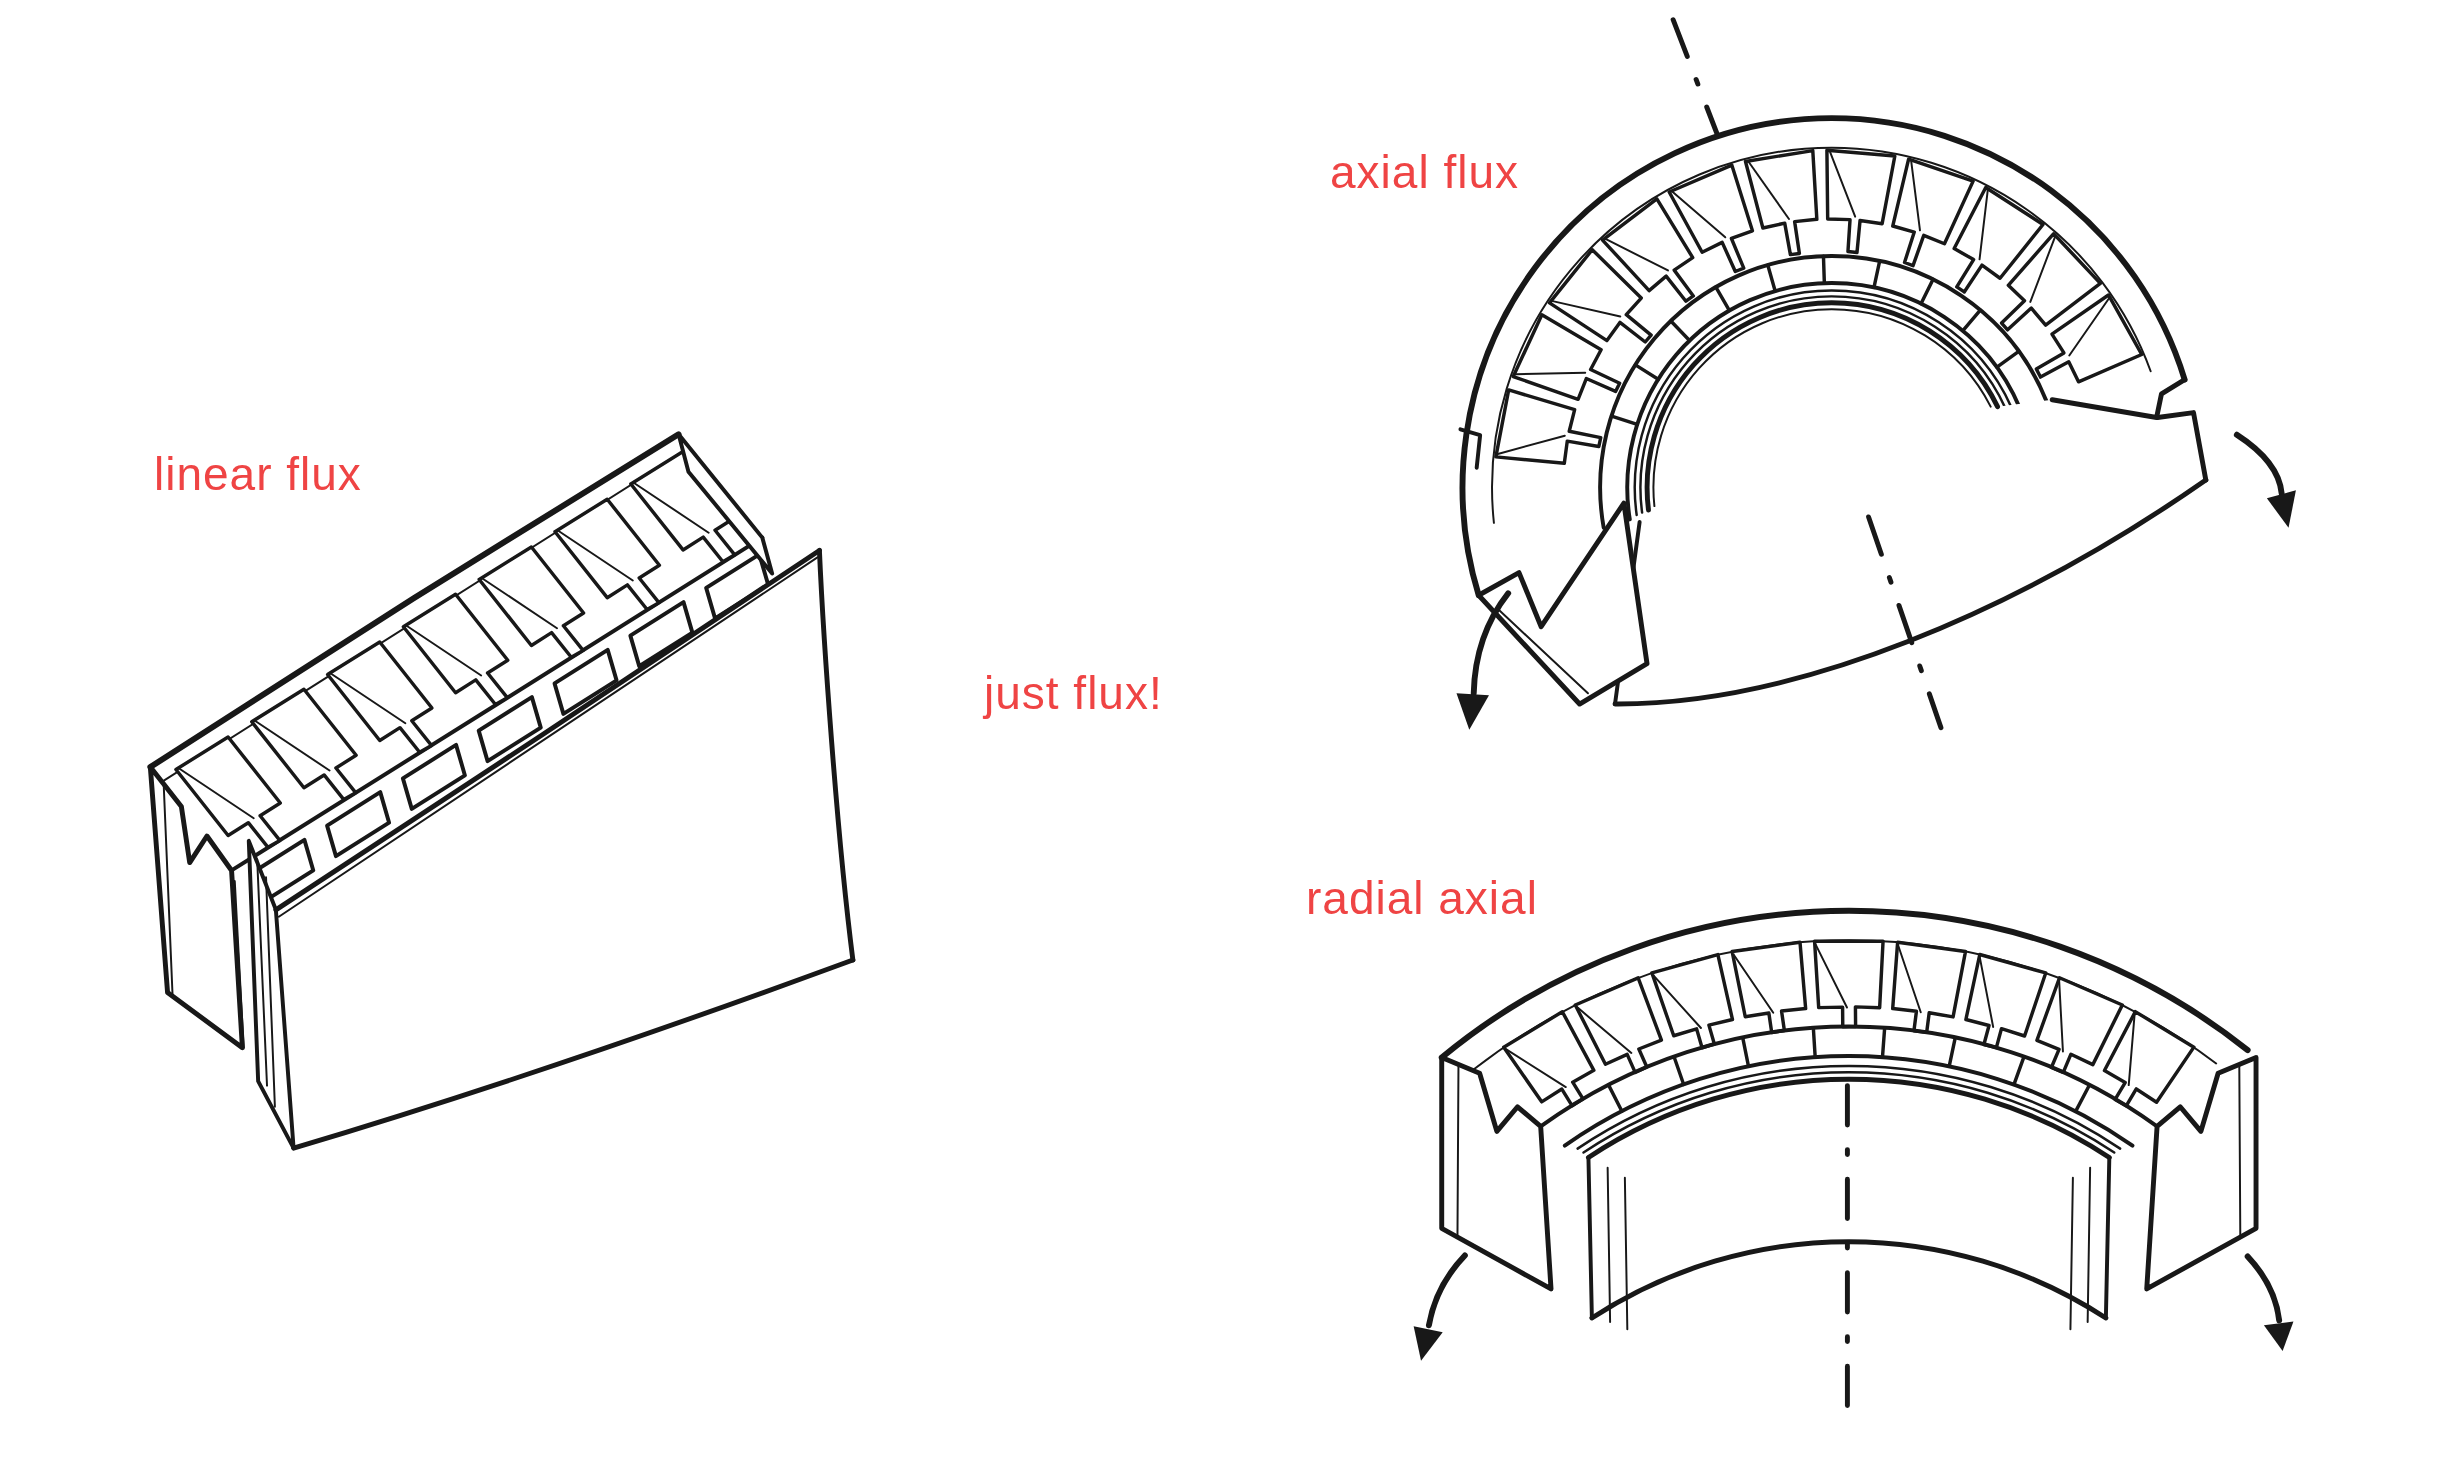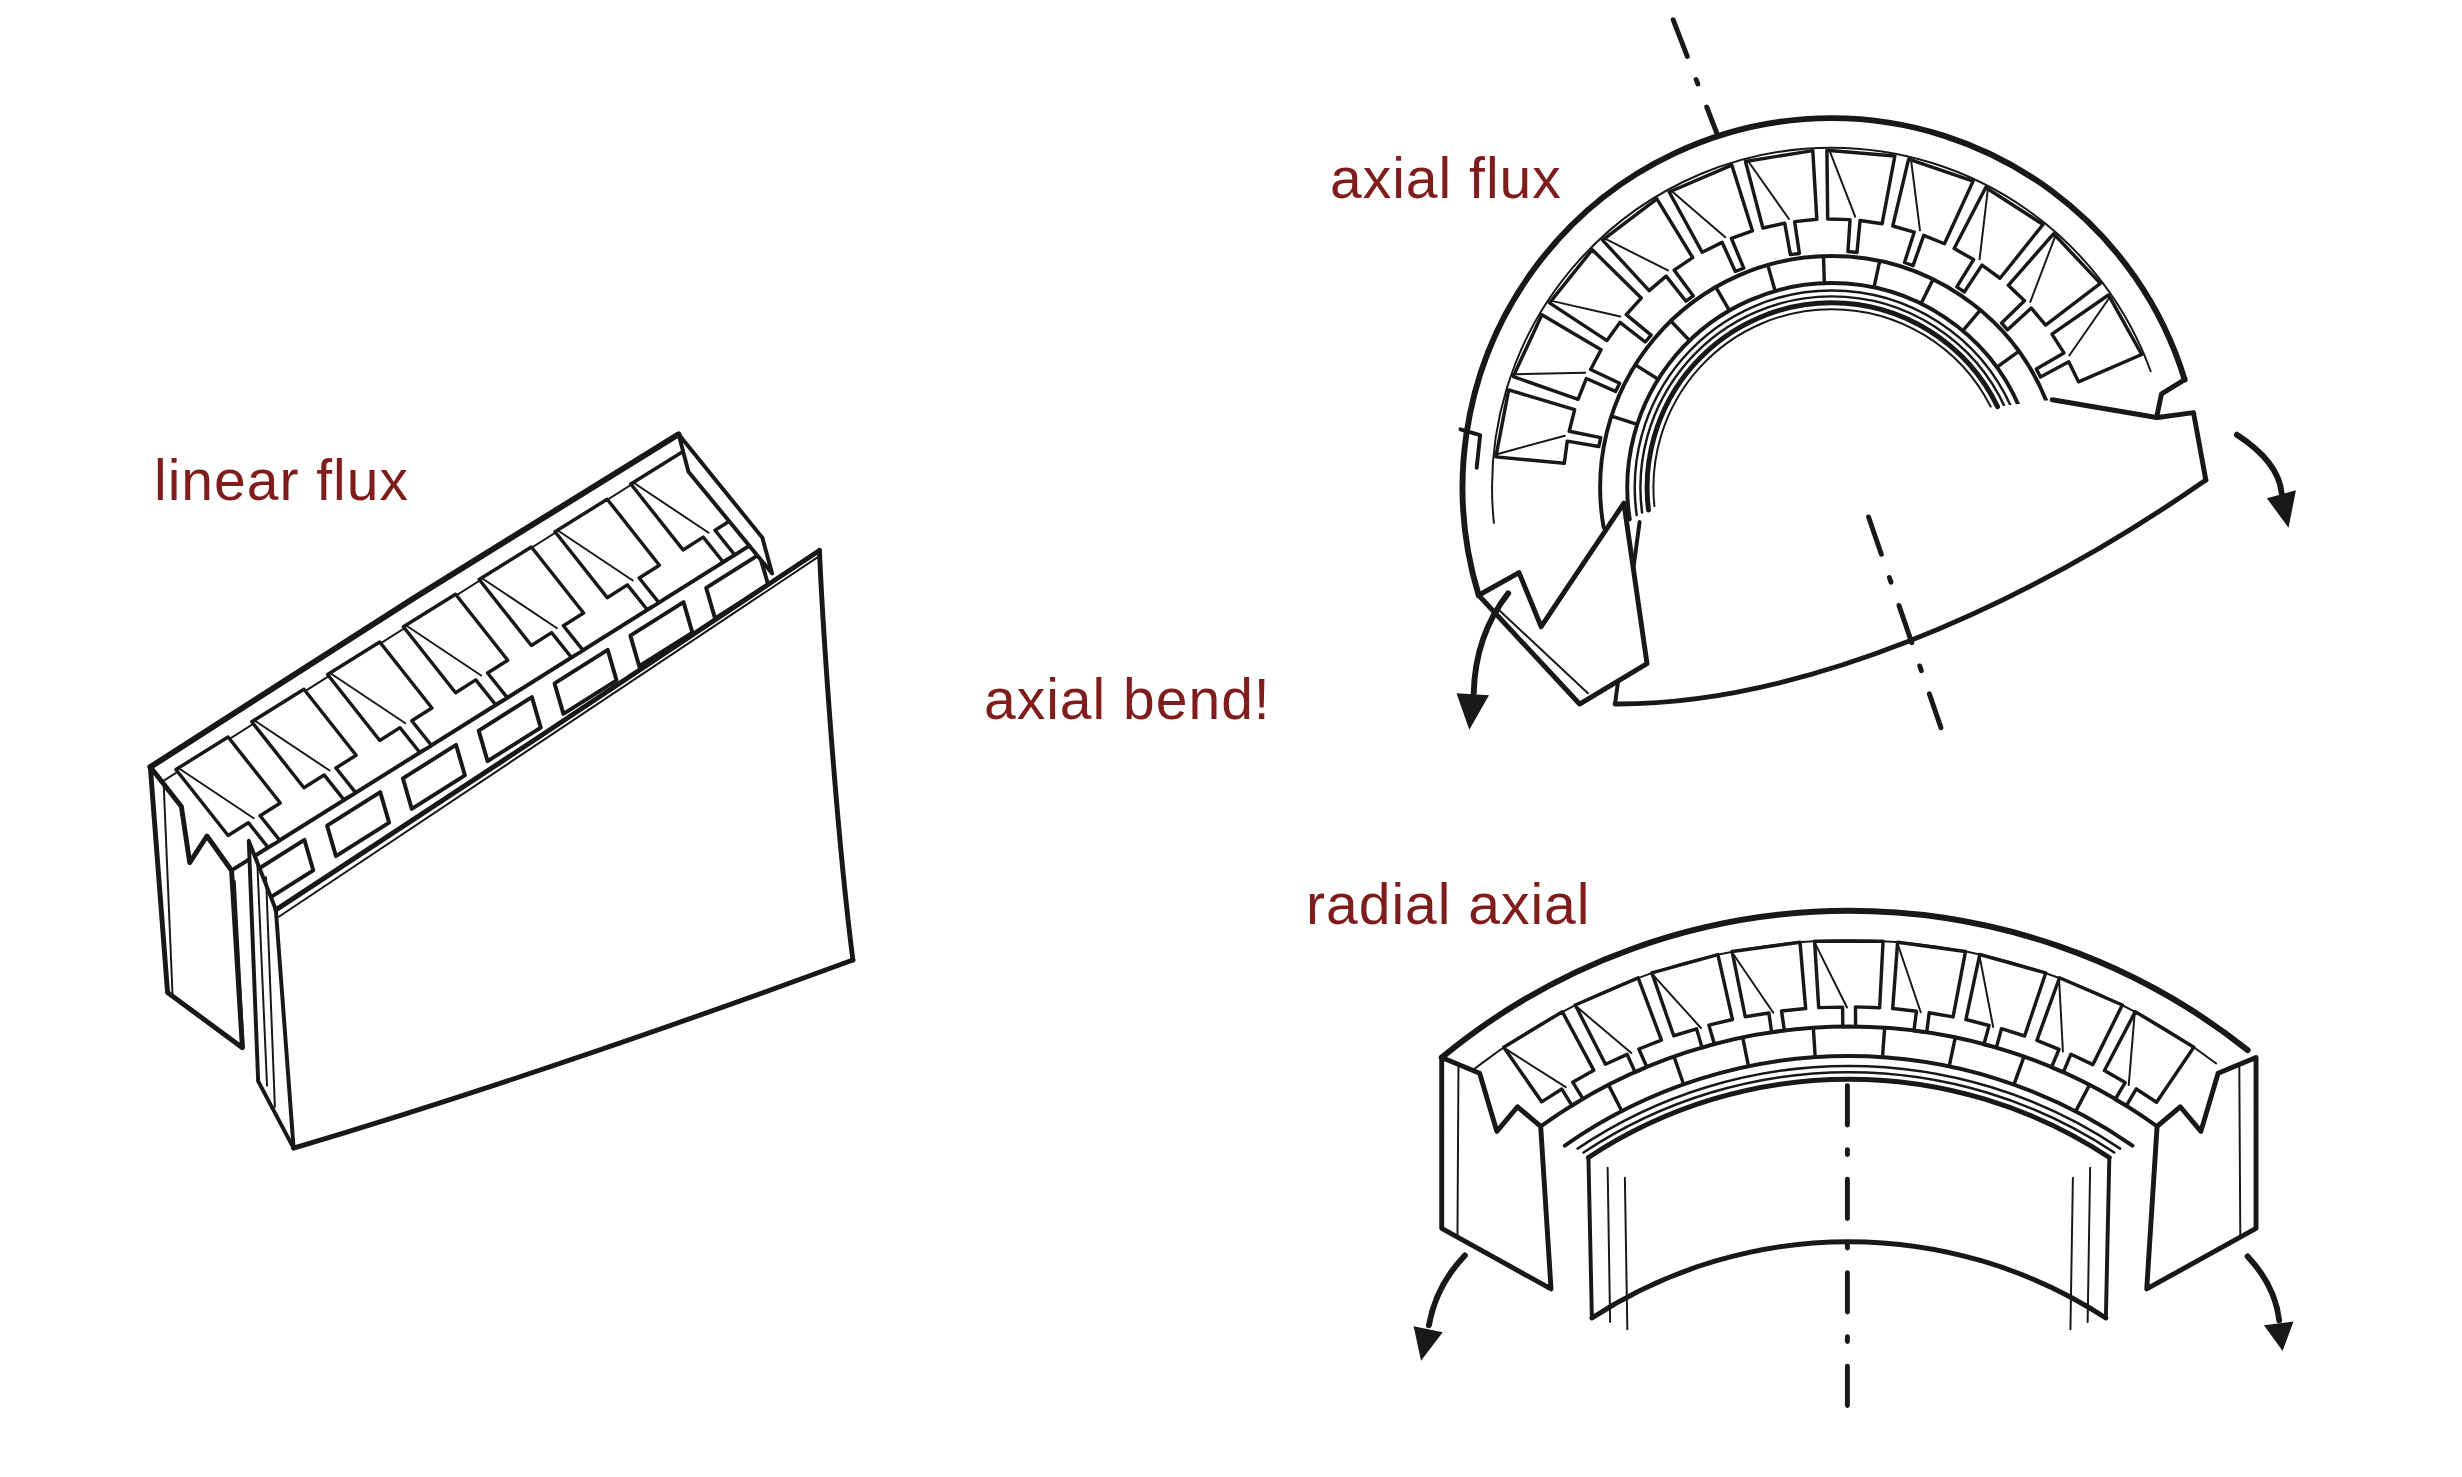--- a/index.html
+++ b/index.html
@@ -4,24 +4,24 @@
 <style>
   html,body{margin:0;padding:0;}
   body{
     width:2462px;height:1477px;position:relative;overflow:hidden;
     background:#ffffff;
     font-family:"Liberation Sans","DejaVu Sans",sans-serif;
   }
   .canvas{position:absolute;left:0;top:0;width:2462px;height:1477px;}
   .sketch-label{
     position:absolute;
-    font-size:57px;
+    font-size:46px;
     font-weight:300;
     letter-spacing:1px;
-    color:#7f1d1d;
+    color:#ef4444;
     white-space:nowrap;
     line-height:1.1;
   }
   #label-linear{left:154px;top:449px;}
   #label-bend{left:984px;top:668px;}
   #label-axial{left:1330px;top:147px;}
   #label-radial{left:1306px;top:873px;}
   svg{position:absolute;left:0;top:0;}
   .ink   {stroke:#181818;fill:none;stroke-linecap:round;stroke-linejoin:round;}
   .w12{stroke-width:12px;} .w10{stroke-width:10px;} .w8{stroke-width:8px;}
@@ -238,17 +238,17 @@
         <path class="headfill" d="M2871,2694 L2930,2706 L2886,2764 Z"></path>
       </g>
       <g>
         <path class="ink w12" d="M4565,2552 Q4621,2612 4629,2682"></path>
         <path class="headfill" d="M4598,2692 L4658,2684 L4636,2744 Z"></path>
       </g>
     </g>
   </svg>
 
   <div class="sketch-label" id="label-linear">linear flux</div>
-  <div class="sketch-label" id="label-bend">axial bend!</div>
+  <div class="sketch-label" id="label-bend">just flux!</div>
   <div class="sketch-label" id="label-axial">axial flux</div>
   <div class="sketch-label" id="label-radial">radial axial</div>
 </div>
 
 
 </body></html>

